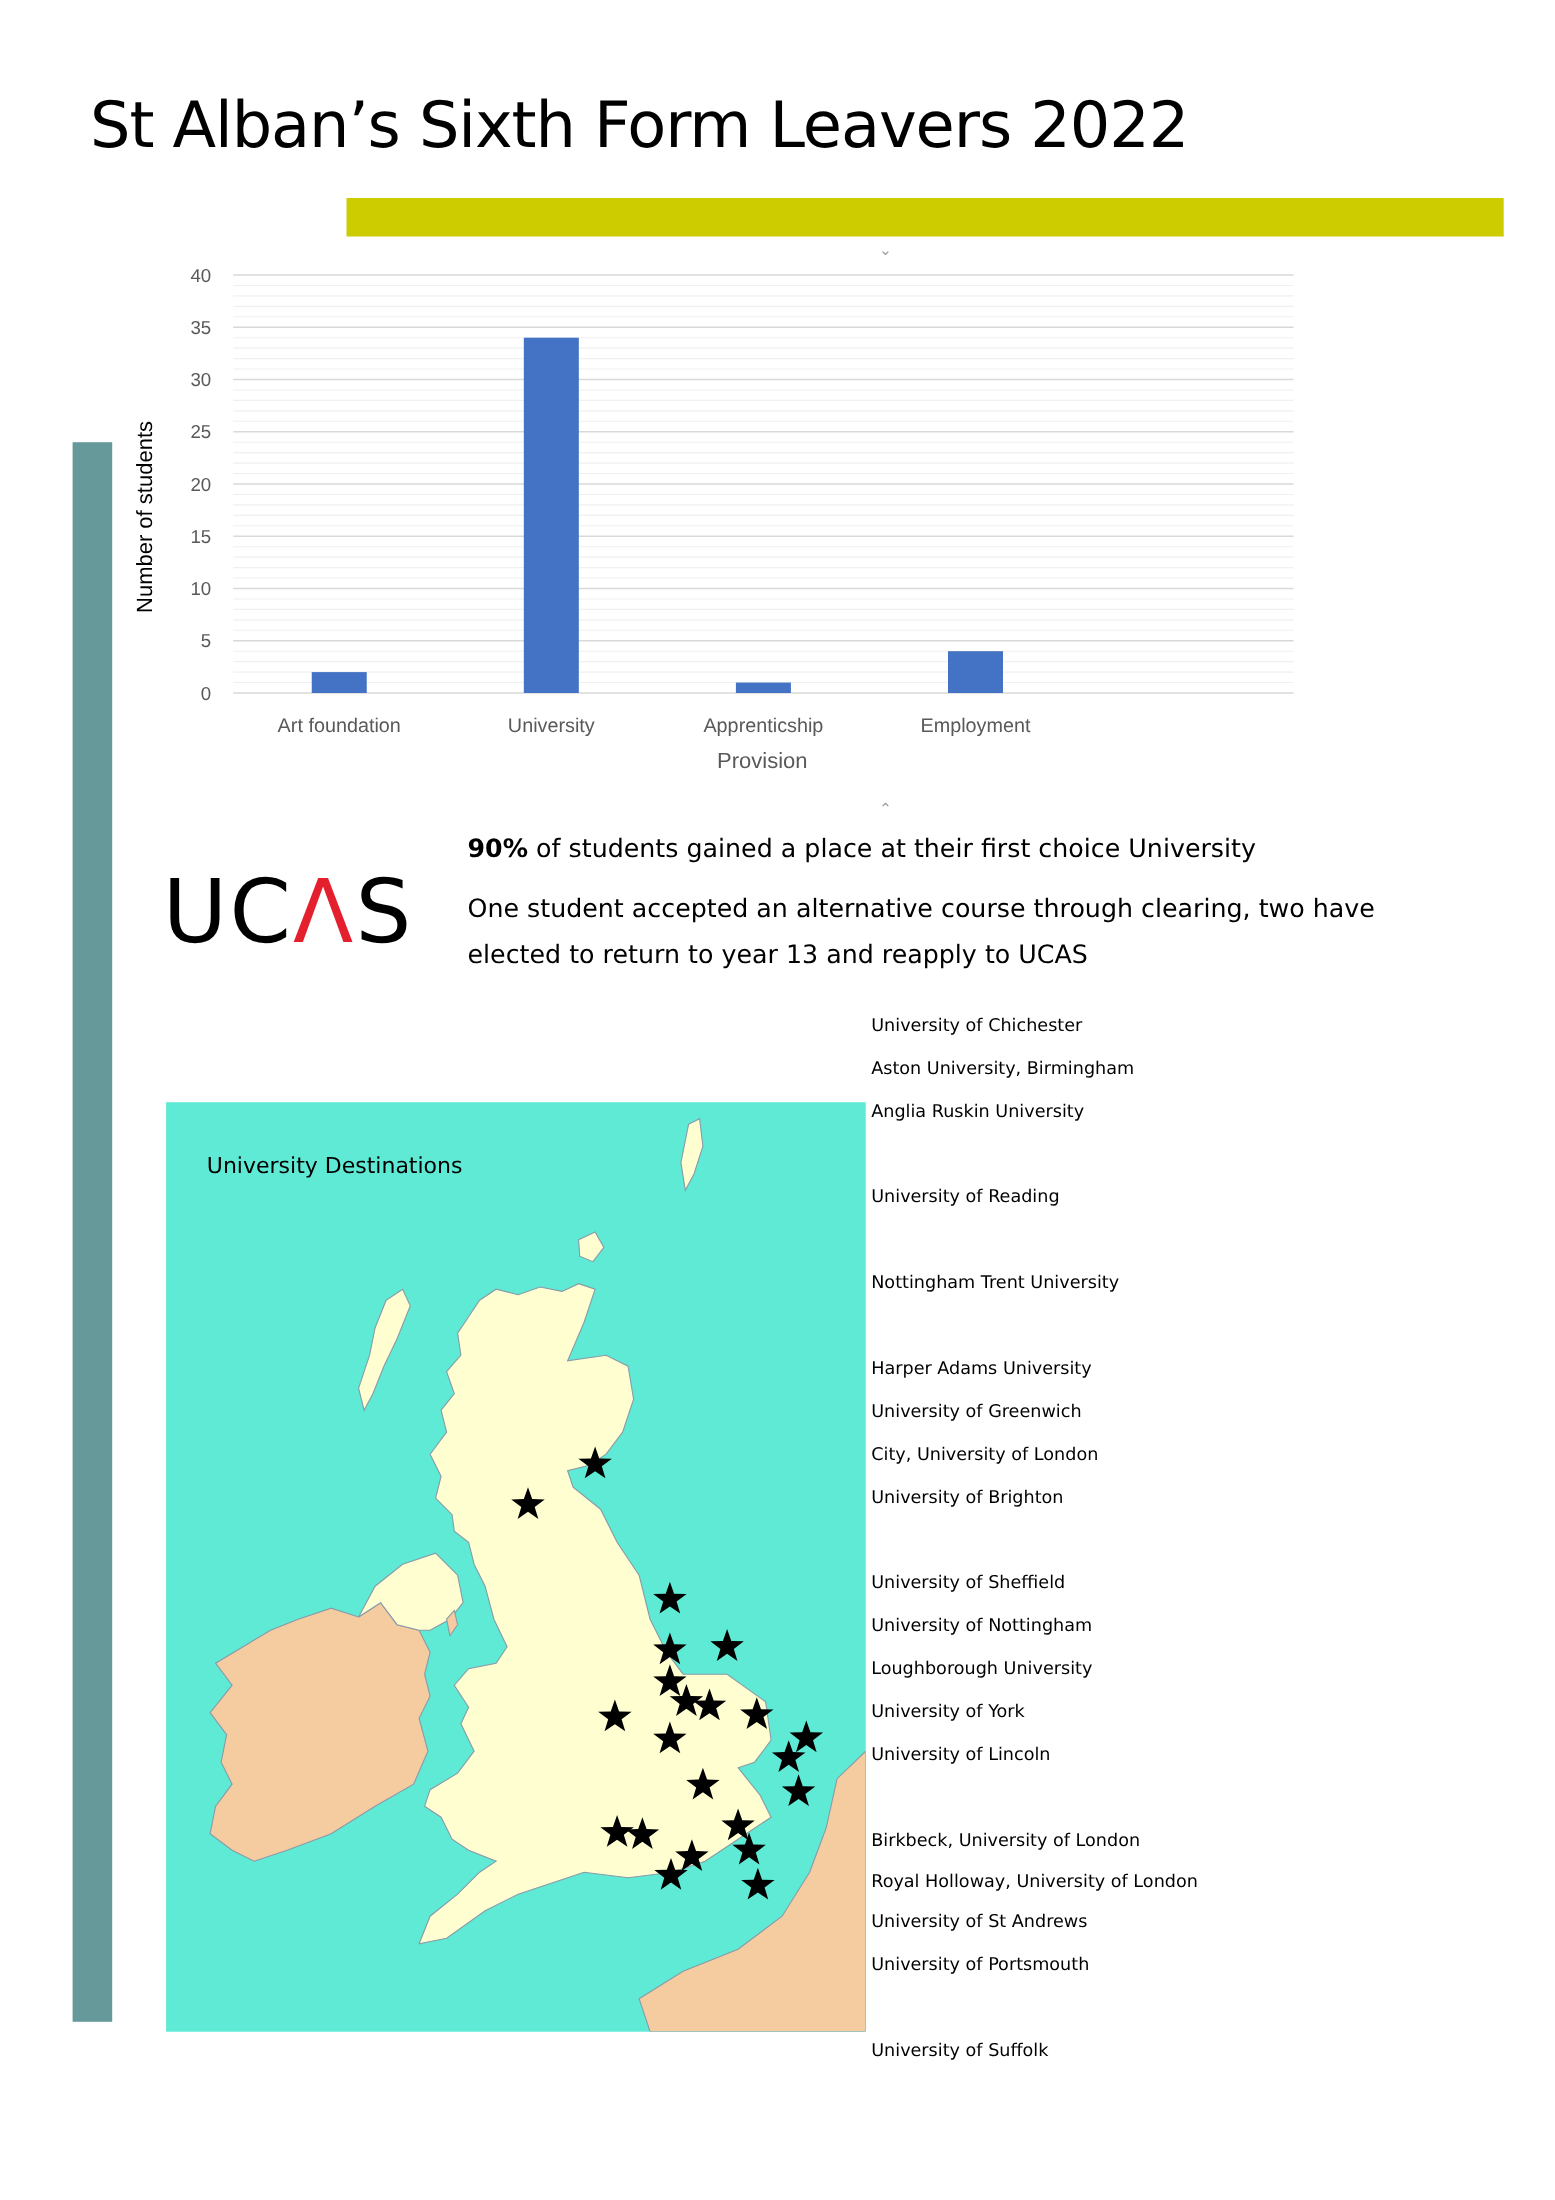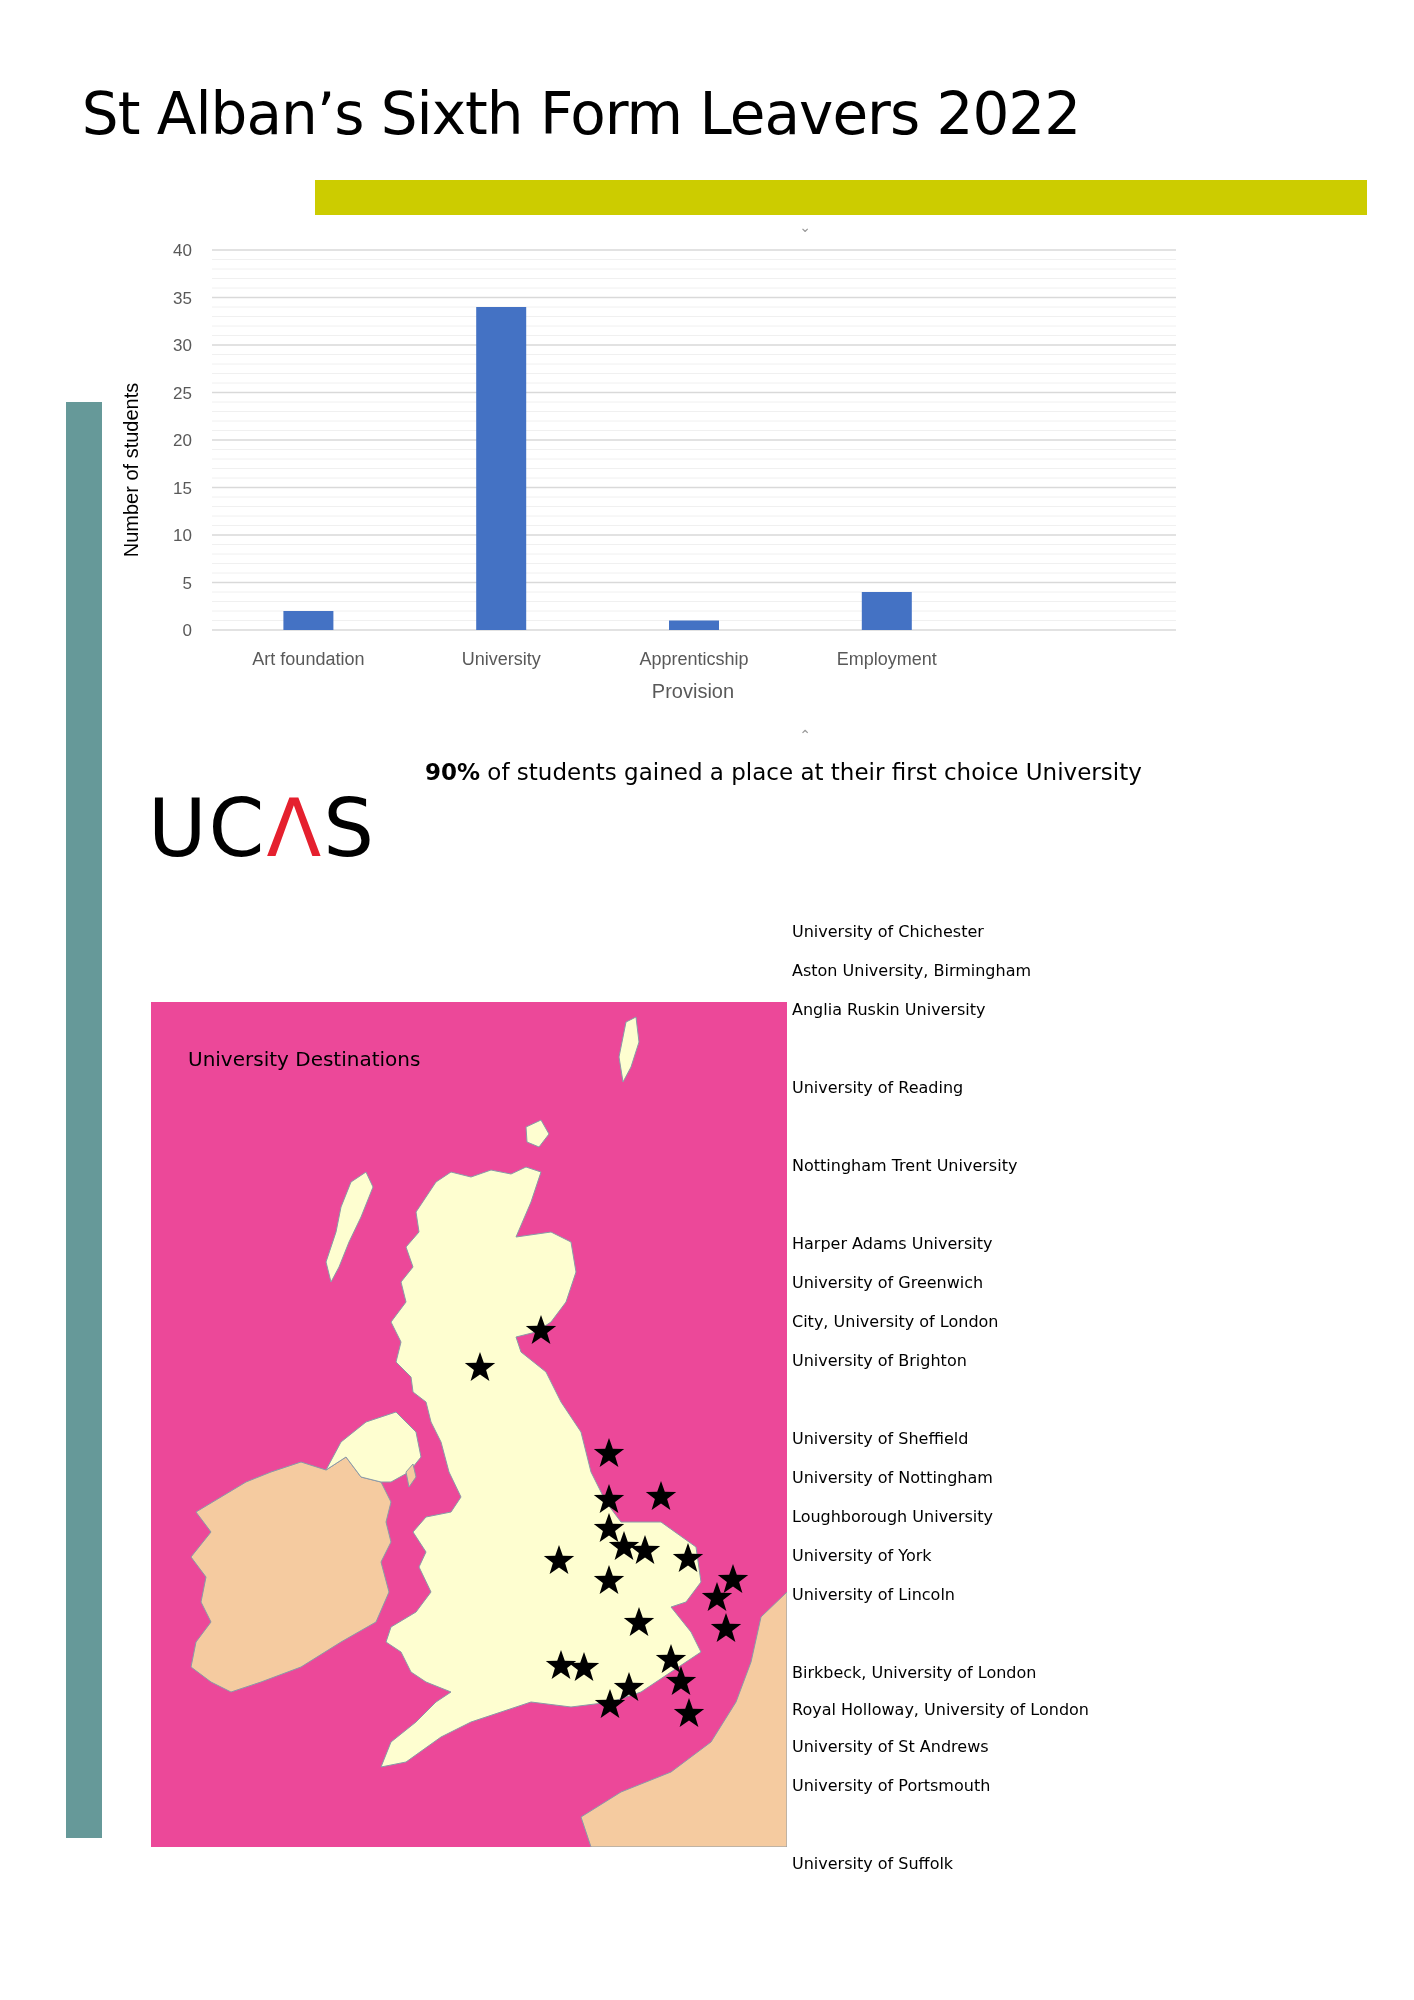--- a/index.html
+++ b/index.html
@@ -17,21 +17,21 @@
 
   
   .ucas-logo { position: absolute; left: 148px; top: 745px; font-family: "DejaVu Sans", sans-serif;
                font-size: 80px; letter-spacing: 2px; line-height: 1; margin-top: 44px; }
   .ucas-logo .ucas-a { color: #e5202e; }
   .ucas-text { position: absolute; left: 425px; top: 752px; width: 860px; font-family: "DejaVu Sans", sans-serif;
                font-size: 23px; line-height: 41px; }
   .ucas-text p { margin: 0 0 14px 0; }
 
   
-  #map { position: absolute; left: 151px; top: 1002px; width: 636px; height: 845px; background: #ec4899; overflow: hidden; }
+  #map { position: absolute; left: 151px; top: 1002px; width: 636px; height: 845px; background: #5eead4; overflow: hidden; }
   #map .map-label { position: absolute; left: 37px; top: 45px; font-size: 20px; font-family: "DejaVu Sans", sans-serif; }
   #map svg { position: absolute; left: 0; top: 0; }
 
   
   .uni-list { position: absolute; left: 792px; top: 912px; width: 380px; font-family: "DejaVu Sans", sans-serif; font-size: 16px; }
   .uni-group { margin-bottom: 39px; }
   .uni-item { line-height: 39px; }
   .uni-item.wrap { line-height: 35px; }
 </style>
 </head>
@@ -116,20 +116,21 @@
     <text id="ylabel" transform="translate(18,250) rotate(-90)" text-anchor="middle" font-size="20" fill="#000">Number of students</text>
     <text id="xlabel" x="573" y="478" text-anchor="middle" font-size="20" fill="#595959">Provision</text>
   </svg>
 </div>
 
 <div class="ucas-logo">
   <span>UC</span><span class="ucas-a">Λ</span><span>S</span>
 </div>
 <div class="ucas-text">
   <p><b>90%</b><span> of students gained a place at their first choice University</span></p>
+  <p>One student accepted an alternative course through clearing, two have elected to return to year 13 and reapply to UCAS</p>
 </div>
 
 <div id="map">
   <svg width="636" height="845" viewBox="0 0 636 845">
 
     <path d="M636,590 L610,615 L600,660 L585,700 L560,740 L520,770 L470,790 L430,815 L440,845 L636,845 Z" fill="#f5cba0" stroke="#8a9aa8" stroke-width="1"></path>
 
     <path d="M120,470 L150,460 L175,468 L195,455 L210,475 L230,480 L240,500 L235,520 L240,540 L230,560 L238,590 L225,620 L190,640 L150,665 L110,680 L80,690 L60,680 L40,665 L45,640 L60,620 L50,600 L55,575 L40,555 L60,530 L45,510 L70,495 L95,480 Z" fill="#f5cba0" stroke="#8a9aa8" stroke-width="1"></path>
 
     <path d="M175,468 L190,440 L215,420 L245,410 L265,430 L270,455 L258,470 L240,480 L230,480 L210,475 L195,455 Z" fill="#fefed0" stroke="#8a9aa8" stroke-width="1"></path>

